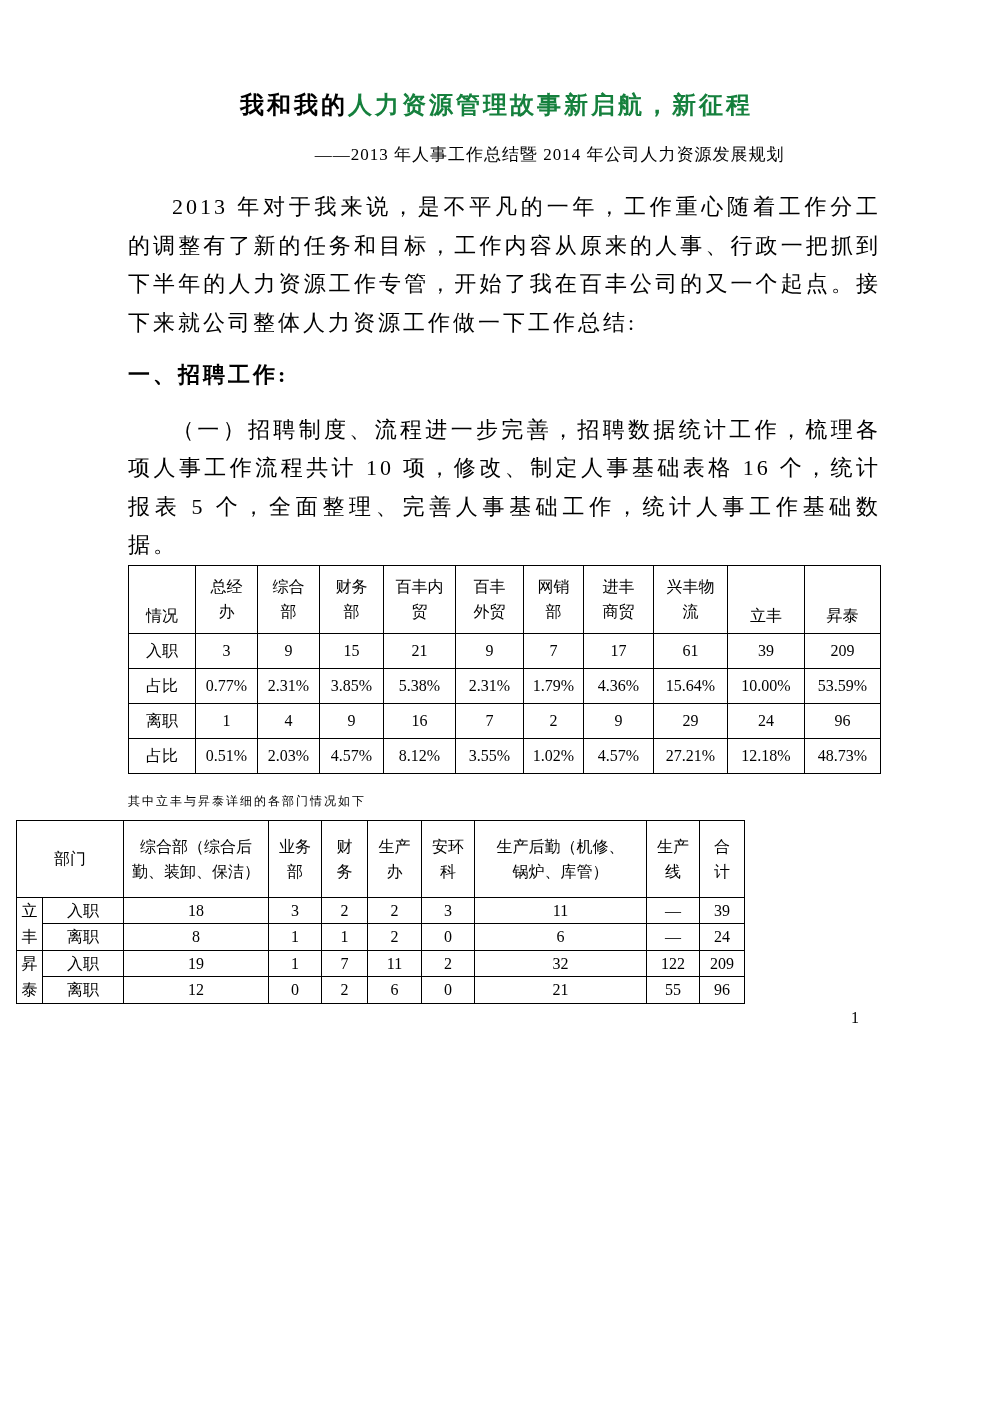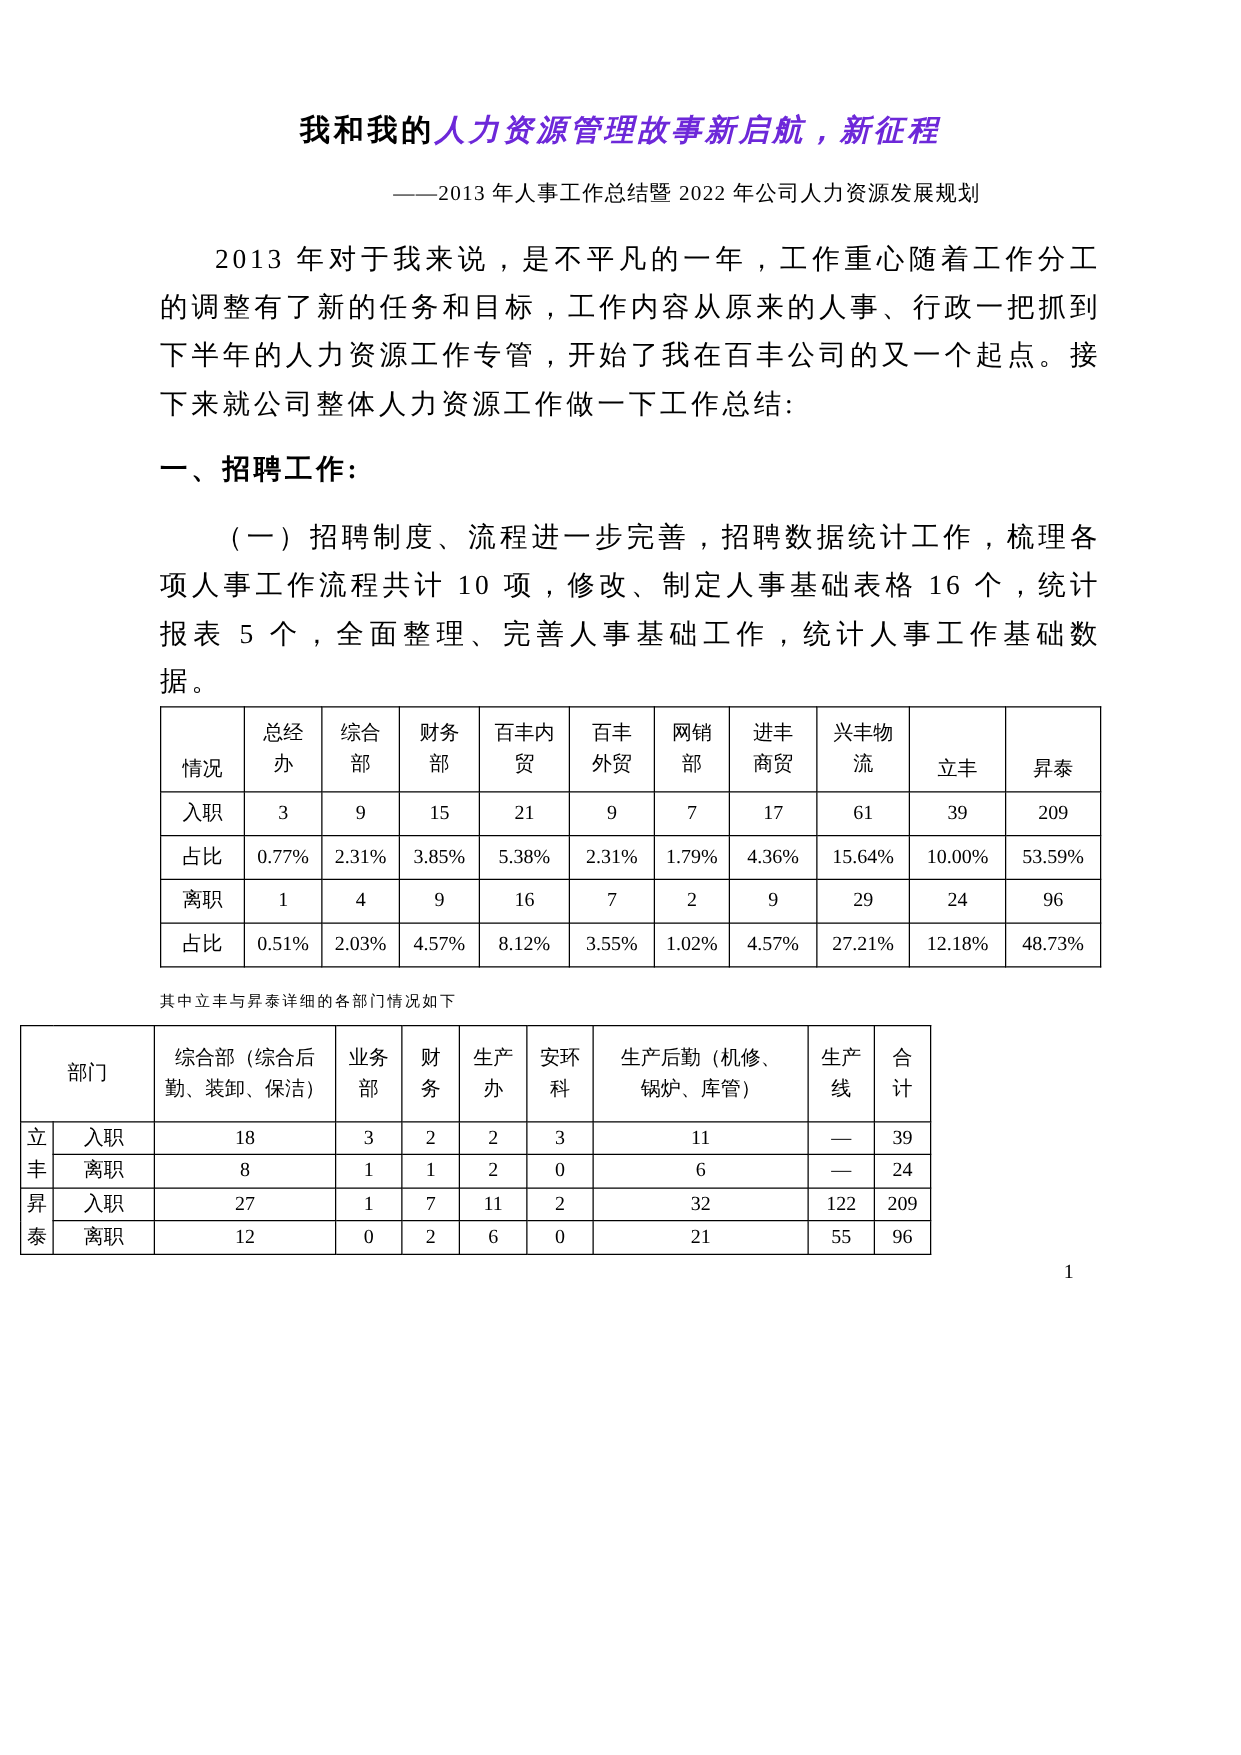--- a/index.html
+++ b/index.html
@@ -5,21 +5,21 @@
   html,body { margin:0; padding:0; }
   body {
     width:993px; height:1404px; background:#ffffff; color:#000;
     font-family:"Liberation Serif","DejaVu Serif",serif;
     overflow:hidden;
   }
   .title {
     margin:86px 40px 0 40px; text-align:center;
     font-size:24px; font-weight:bold; line-height:38px; letter-spacing:3px;
   }
-  .title .blue { color:#6d28d9;font-style:italic; }
+  .title .blue { color:#15803d; }
   .subtitle {
     margin:18px 112px 0 128px; padding-left:90px; text-align:center;
     font-size:17px; line-height:25px; letter-spacing:1px;
   }
   .bodyblock { margin:0 112px 0 128px; }
   .para {
     font-size:22px; line-height:38.5px; letter-spacing:3px;
     text-align:justify; text-indent:2em; margin:0;
   }
   .mt22 { margin-top:21px; }
@@ -47,21 +47,21 @@
   .pagenum {
     margin:4px 112px 0 128px; padding-right:22px; text-align:right;
     font-size:16px; line-height:20px;
   }
 </style>
 </head>
 <body>
 
 <div class="title"><span>我和我的</span><span class="blue">人力资源管理故事新启航，新征程</span></div>
 
-<div class="subtitle">——2013 年人事工作总结暨 2022 年公司人力资源发展规划</div>
+<div class="subtitle">——2013 年人事工作总结暨 2014 年公司人力资源发展规划</div>
 
 <div class="bodyblock">
   <p class="para mt22">2013 年对于我来说，是不平凡的一年，工作重心随着工作分工的调整有了新的任务和目标，工作内容从原来的人事、行政一把抓到下半年的人力资源工作专管，开始了我在百丰公司的又一个起点。接下来就公司整体人力资源工作做一下工作总结:</p>
   <p class="para mt14 heading">一、招聘工作:</p>
   <p class="para mt16">（一）招聘制度、流程进一步完善，招聘数据统计工作，梳理各项人事工作流程共计 10 项，修改、制定人事基础表格 16 个，统计报表 5 个，全面整理、完善人事基础工作，统计人事工作基础数据。</p>
 </div>
 
 <table class="t1">
   <colgroup>
     <col style="width:67px">
@@ -209,21 +209,21 @@
     <td>2</td>
     <td>0</td>
     <td>6</td>
     <td>—</td>
     <td>24</td>
   </tr>
   <tr class="drow">
     <td rowspan="2" class="gname">昇
 泰</td>
     <td>入职</td>
-    <td>27</td>
+    <td>19</td>
     <td>1</td>
     <td>7</td>
     <td>11</td>
     <td>2</td>
     <td>32</td>
     <td>122</td>
     <td>209</td>
   </tr>
   <tr class="drow">
     <td>离职</td>

